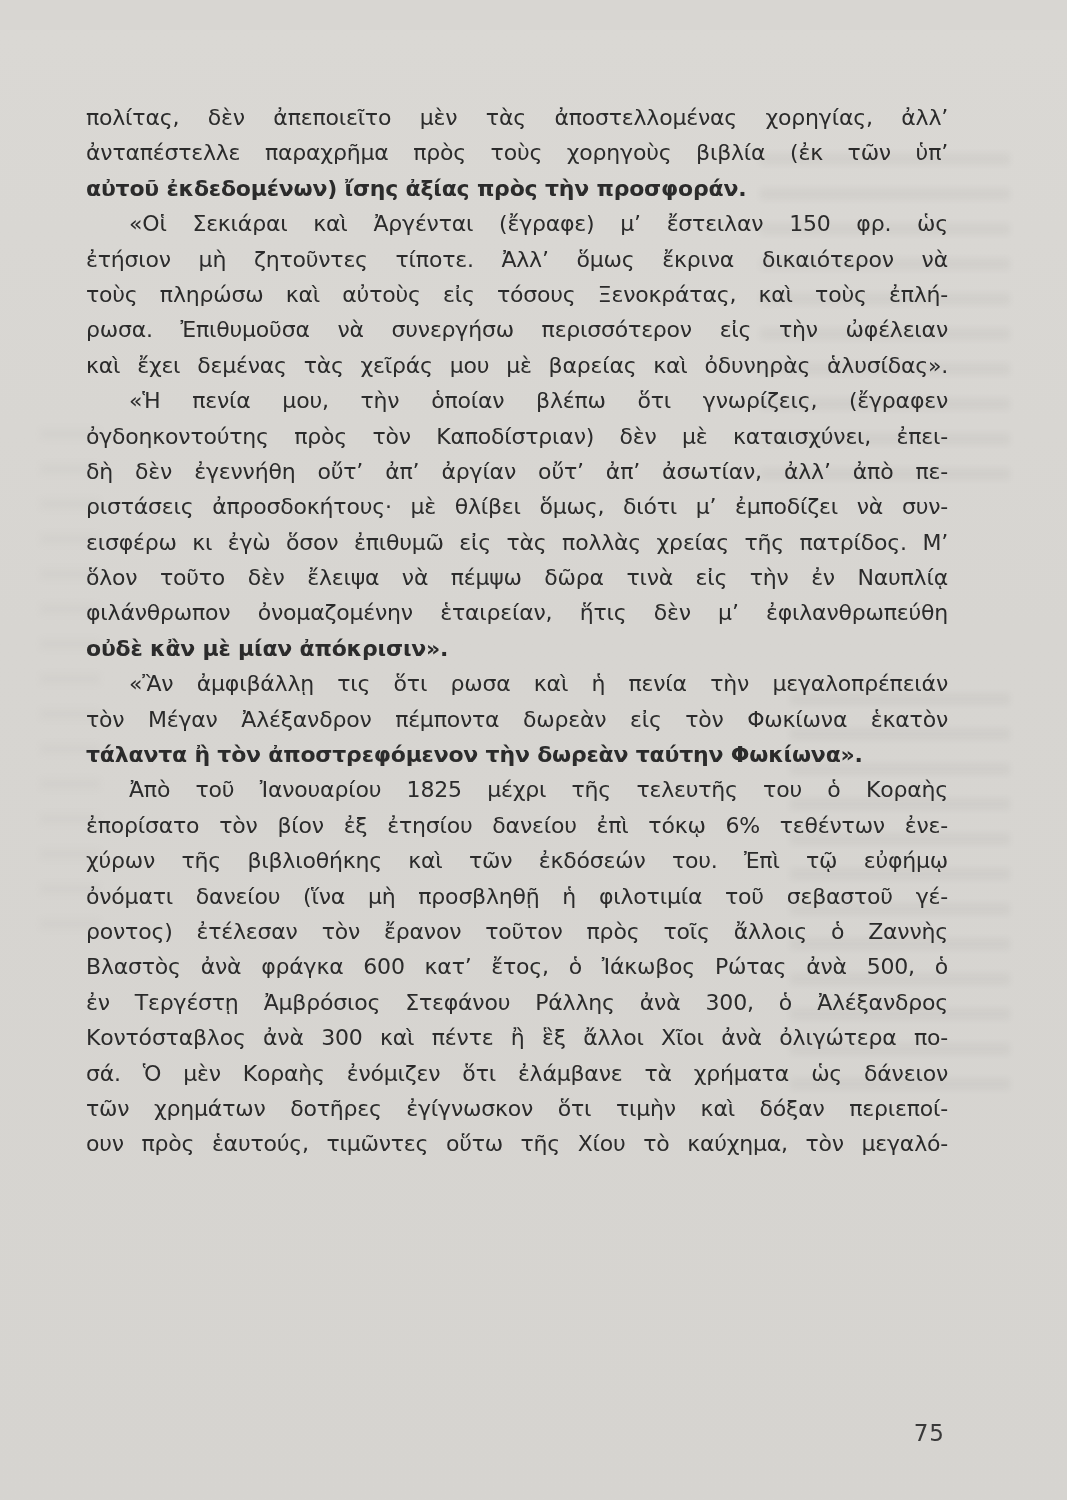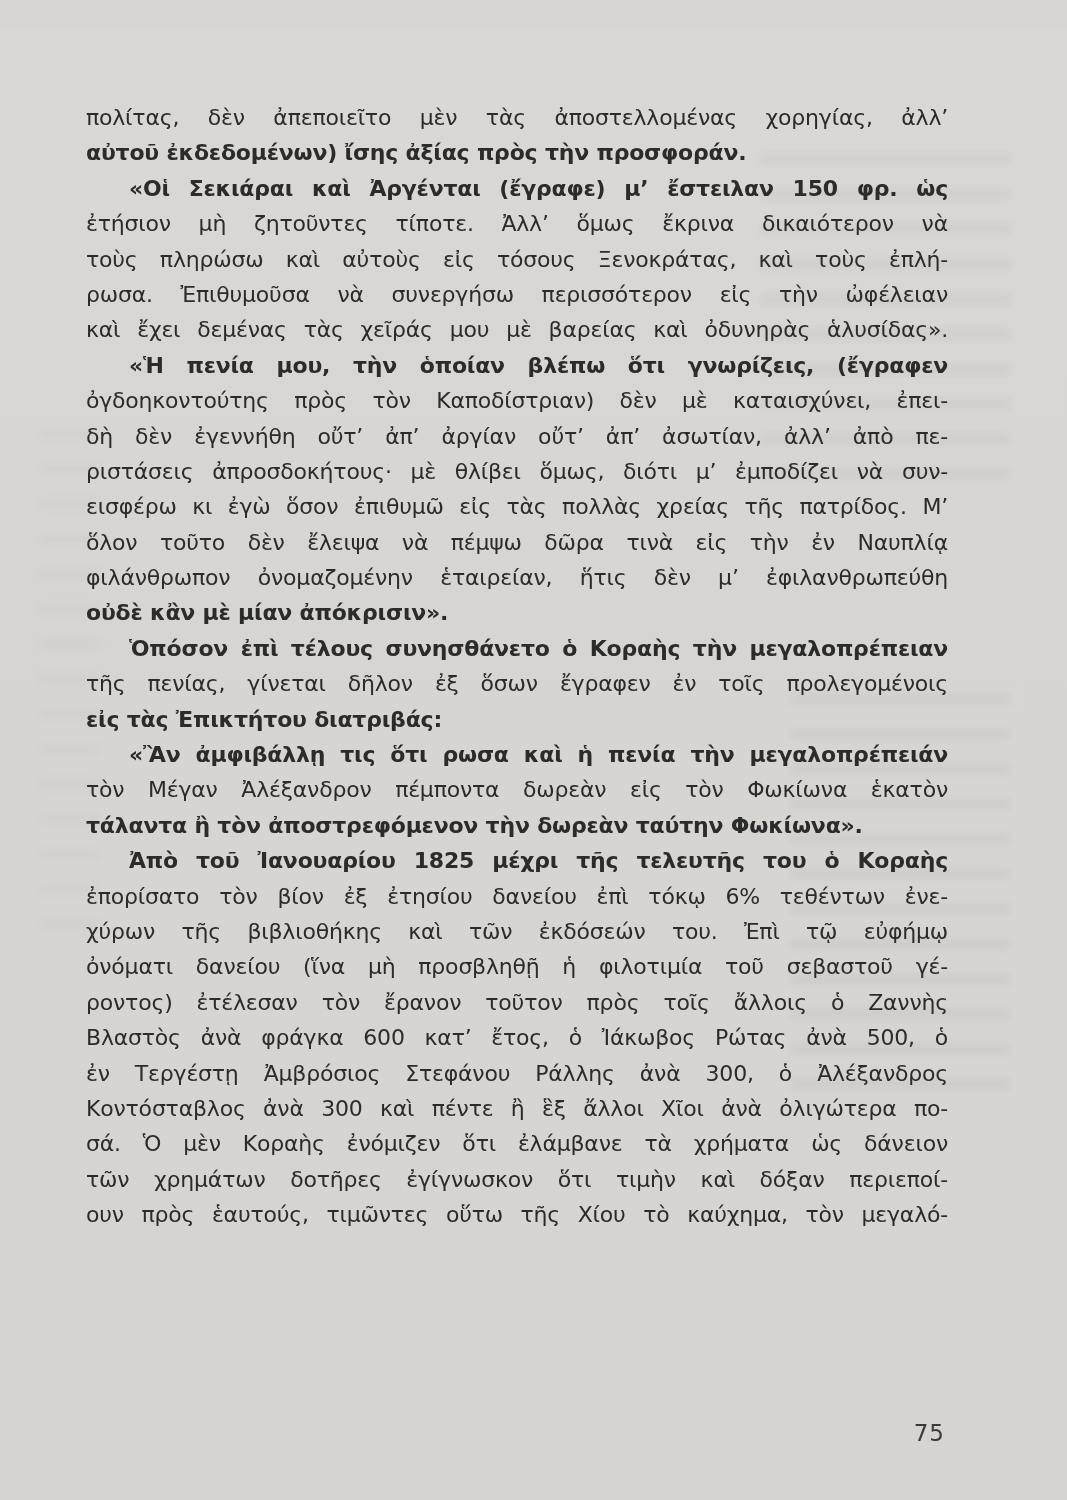--- a/index.html
+++ b/index.html
@@ -40,21 +40,21 @@
     font-size:22px;
     line-height:35.4px;
     height:35.4px;
     letter-spacing:-0.2px;
     text-align:justify;
     text-align-last:justify;
     white-space:normal;
     overflow:visible;
   }
   .line.short{text-align-last:left;font-weight:bold;}
-  .para.indent .line:first-child{text-indent:43px;font-weight:bold;}
+  .para.indent .line:first-child{text-indent:43px;}
   .folio{
     position:absolute;
     right:122px;top:1390px;
     font-size:23px;
     letter-spacing:1px;
     color:#3a3a3a;
   }
 </style>
 </head>
 <body>
@@ -62,20 +62,21 @@
 <div class="page">
 
   <div class="bleed bleed-a"></div>
   <div class="bleed bleed-b"></div>
   <div class="bleed bleed-c"></div>
 
   <div class="text-block">
 
     <div class="para">
       <div class="line">πολίτας, δὲν ἀπεποιεῖτο μὲν τὰς ἀποστελλομένας χορηγίας, ἀλλ’</div>
+      <div class="line">ἀνταπέστελλε παραχρῆμα πρὸς τοὺς χορηγοὺς βιβλία (ἐκ τῶν ὑπ’</div>
       <div class="line short">αὐτοῦ ἐκδεδομένων) ἴσης ἀξίας πρὸς τὴν προσφοράν.</div>
     </div>
 
     <div class="para indent">
       <div class="line">«Οἱ Σεκιάραι καὶ Ἀργένται (ἔγραφε) μ’ ἔστειλαν 150 φρ. ὡς</div>
       <div class="line">ἐτήσιον μὴ ζητοῦντες τίποτε. Ἀλλ’ ὅμως ἔκρινα δικαιότερον νὰ</div>
       <div class="line">τοὺς πληρώσω καὶ αὐτοὺς εἰς τόσους Ξενοκράτας, καὶ τοὺς ἐπλή-</div>
       <div class="line">ρωσα. Ἐπιθυμοῦσα νὰ συνεργήσω περισσότερον εἰς τὴν ὠφέλειαν</div>
       <div class="line">καὶ ἔχει δεμένας τὰς χεῖράς μου μὲ βαρείας καὶ ὀδυνηρὰς ἁλυσίδας».</div>
     </div>
@@ -84,25 +85,20 @@
       <div class="line">«Ἡ πενία μου, τὴν ὁποίαν βλέπω ὅτι γνωρίζεις, (ἔγραφεν</div>
       <div class="line">ὀγδοηκοντούτης πρὸς τὸν Καποδίστριαν) δὲν μὲ καταισχύνει, ἐπει-</div>
       <div class="line">δὴ δὲν ἐγεννήθη οὔτ’ ἀπ’ ἀργίαν οὔτ’ ἀπ’ ἀσωτίαν, ἀλλ’ ἀπὸ πε-</div>
       <div class="line">ριστάσεις ἀπροσδοκήτους· μὲ θλίβει ὅμως, διότι μ’ ἐμποδίζει νὰ συν-</div>
       <div class="line">εισφέρω κι ἐγὼ ὅσον ἐπιθυμῶ εἰς τὰς πολλὰς χρείας τῆς πατρίδος. Μ’</div>
       <div class="line">ὅλον τοῦτο δὲν ἔλειψα νὰ πέμψω δῶρα τινὰ εἰς τὴν ἐν Ναυπλίᾳ</div>
       <div class="line">φιλάνθρωπον ὀνομαζομένην ἑταιρείαν, ἥτις δὲν μ’ ἐφιλανθρωπεύθη</div>
       <div class="line short">οὐδὲ κἂν μὲ μίαν ἀπόκρισιν».</div>
     </div>
 
-    <div class="para indent">
-      <div class="line">Ὁπόσον ἐπὶ τέλους συνησθάνετο ὁ Κοραὴς τὴν μεγαλοπρέπειαν</div>
-      <div class="line">τῆς πενίας, γίνεται δῆλον ἐξ ὅσων ἔγραφεν ἐν τοῖς προλεγομένοις</div>
-      <div class="line short">εἰς τὰς Ἐπικτήτου διατριβάς:</div>
-    </div>
 
     <div class="para indent">
       <div class="line">«Ἂν ἀμφιβάλλῃ τις ὅτι ρωσα καὶ ἡ πενία τὴν μεγαλοπρέπειάν</div>
       <div class="line">τὸν Μέγαν Ἀλέξανδρον πέμποντα δωρεὰν εἰς τὸν Φωκίωνα ἑκατὸν</div>
       <div class="line short">τάλαντα ἢ τὸν ἀποστρεφόμενον τὴν δωρεὰν ταύτην Φωκίωνα».</div>
     </div>
 
     <div class="para indent">
       <div class="line">Ἀπὸ τοῦ Ἰανουαρίου 1825 μέχρι τῆς τελευτῆς του ὁ Κοραὴς</div>
       <div class="line">ἐπορίσατο τὸν βίον ἐξ ἐτησίου δανείου ἐπὶ τόκῳ 6% τεθέντων ἐνε-</div>

